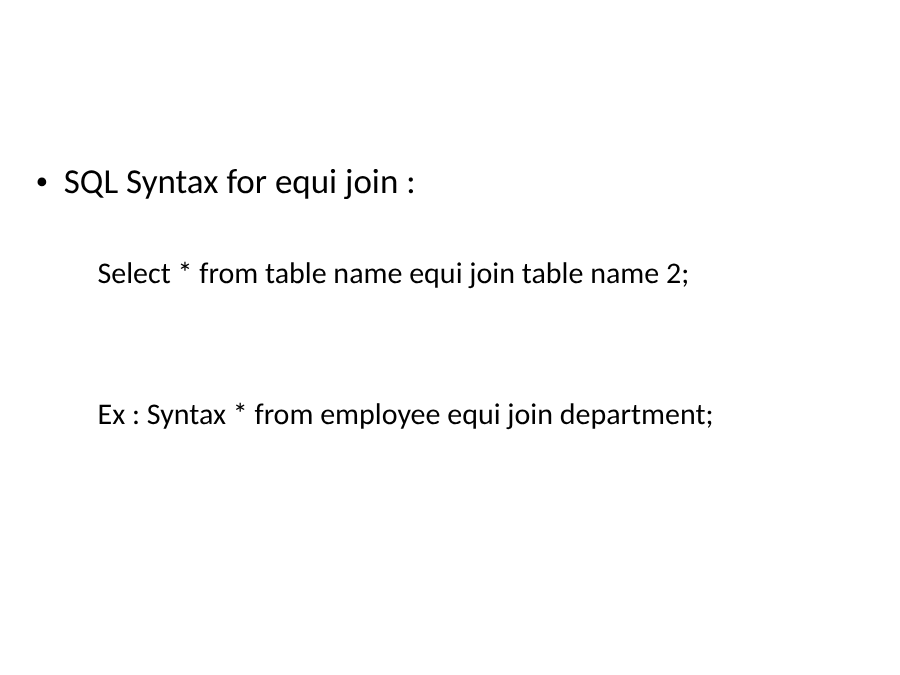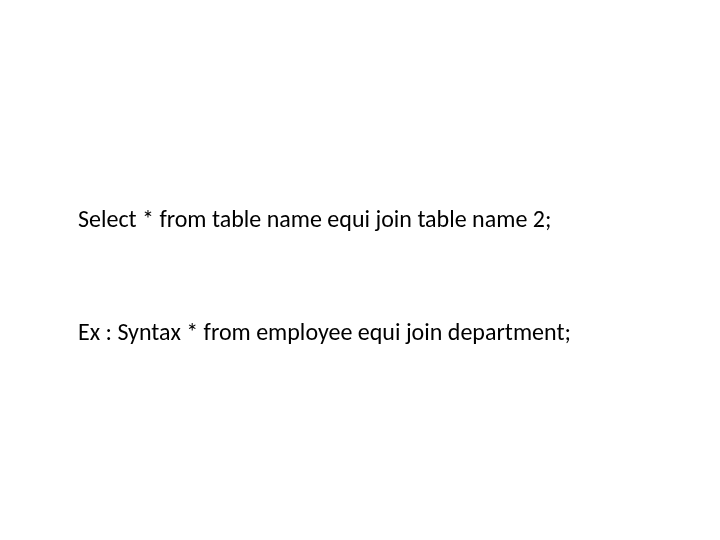--- a/index.html
+++ b/index.html
@@ -49,18 +49,22 @@
   }
   .line-example {
     top: 318px;
   }
 </style>
 </head>
 <body>
 
 <div class="slide">
 
+  <div class="bullet-row">
+    <div class="bullet-dot"></div>
+    <div class="bullet-text">SQL Syntax for equi join :</div>
+  </div>
 
   <div class="sub-line line-syntax">Select * from table name equi join table name 2;</div>
 
   <div class="sub-line line-example">Ex : Syntax * from employee equi join department;</div>
 
 </div>
 
 </body></html>

